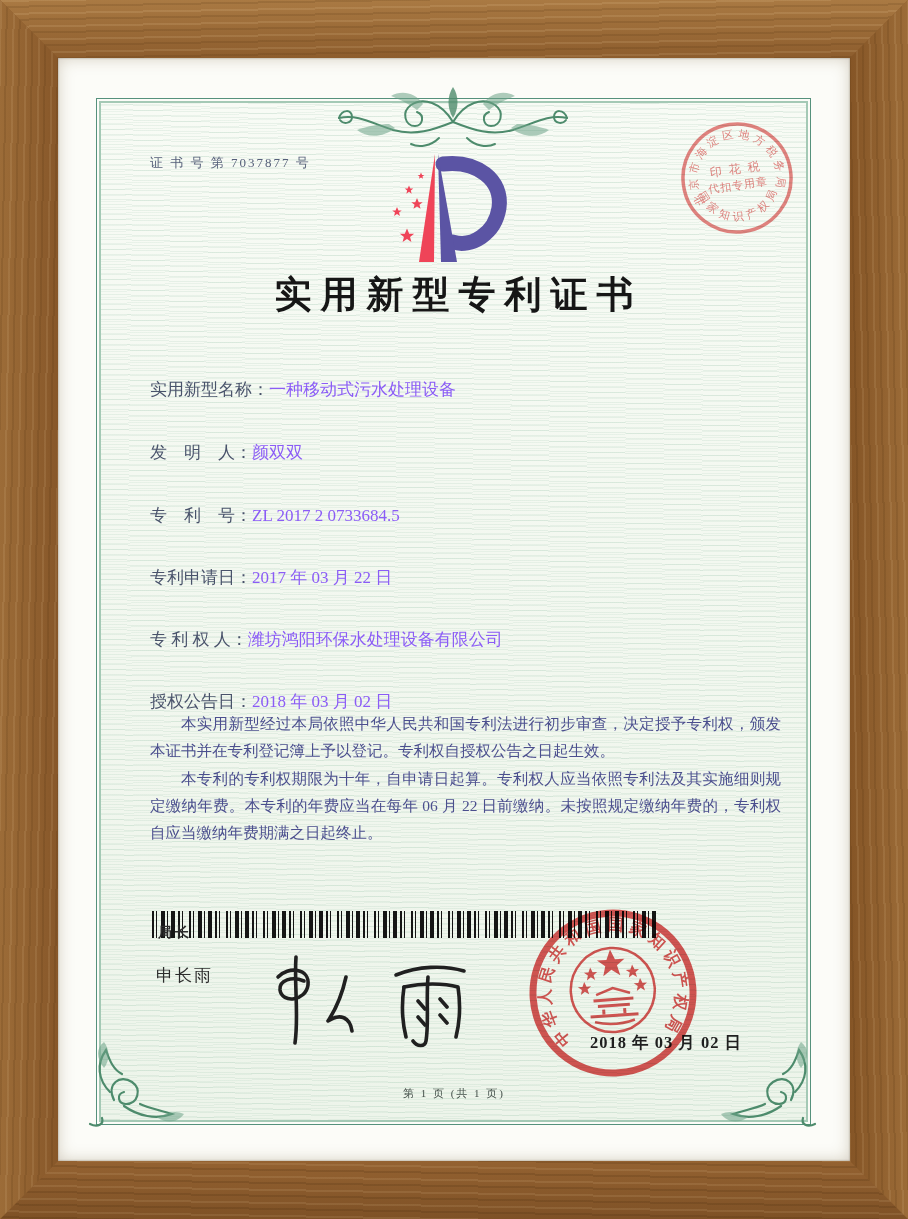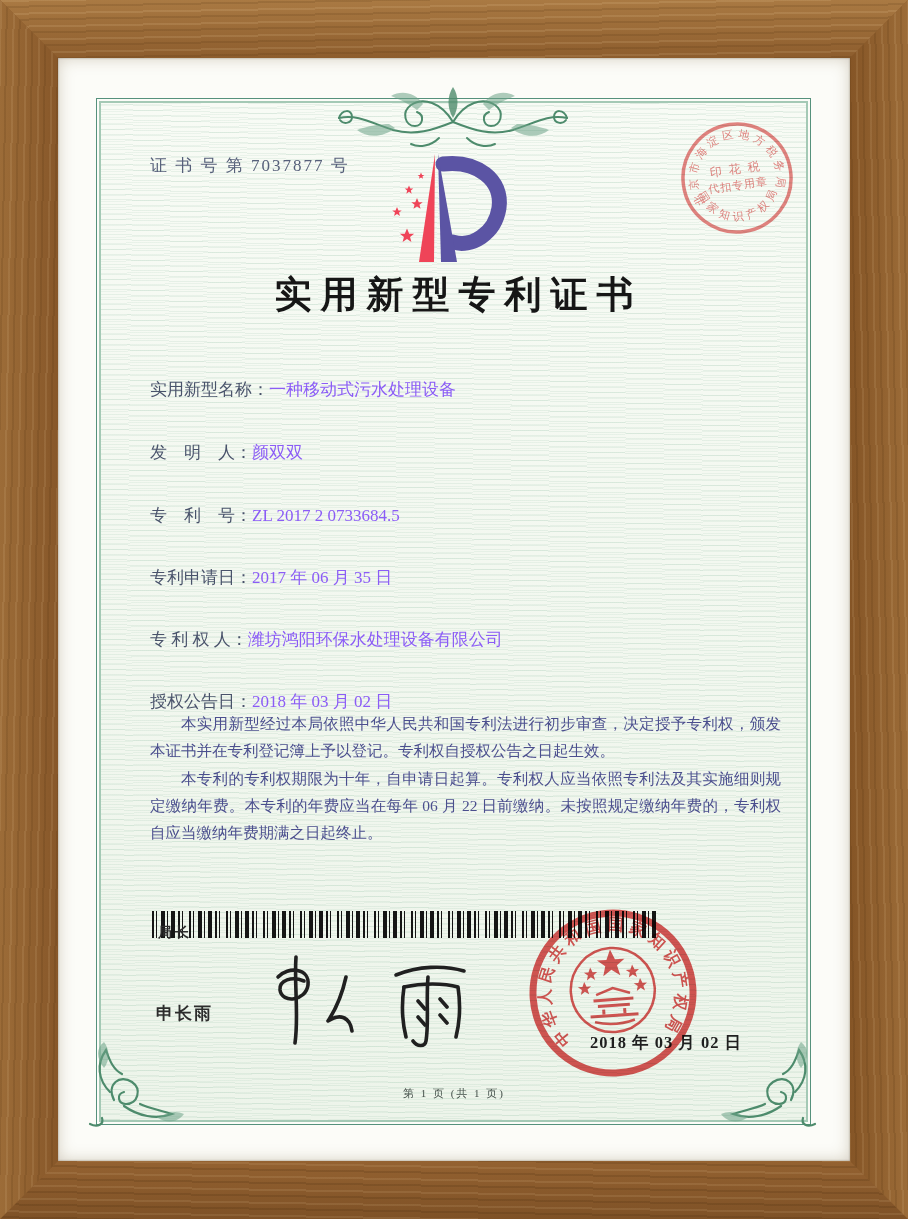--- a/index.html
+++ b/index.html
@@ -36,42 +36,42 @@
     box-shadow:inset 0 0 2px rgba(60,38,12,.5), inset 0 0 16px rgba(92,62,25,.25);}
   
   .gborder{position:absolute;left:38px;top:40px;width:713px;height:1025px;border:1px solid #55917c;}
   .gborder-inner{position:absolute;inset:2px;border:2px solid #a4c9b5;
     background:
       repeating-linear-gradient(1.5deg,rgba(125,180,150,.14) 0 1px,rgba(0,0,0,0) 1px 5px),
       repeating-linear-gradient(-1.5deg,rgba(125,180,150,.11) 0 1px,rgba(0,0,0,0) 1px 6px),
       linear-gradient(180deg,#f8fbf5,#edf4ea);}
   .orn{position:absolute;}
   
-  .cert-no{position:absolute;left:92px;top:96px;font-size:17px;letter-spacing:2px;color:#56607a;}
+  .cert-no{position:absolute;left:92px;top:96px;font-size:13px;letter-spacing:2px;color:#56607a;}
   .logo{position:absolute;left:327px;top:92px;}
   .title{position:absolute;left:0;top:212px;width:100%;text-align:center;
     font-size:37px;font-weight:bold;color:#161616;letter-spacing:9px;text-indent:9px;}
   .frow{position:absolute;left:92px;font-size:17px;white-space:nowrap;}
   .frow .lab{color:#49536b;}
   .frow .val{color:#8b5cf6;}
   .r0{top:320px}.r1{top:383px}.r2{top:446px}.r3{top:508px}.r4{top:570px}.r5{top:632px}
   .body-text{position:absolute;left:92px;top:652px;width:640px;}
   .body-text p{margin:0 9px 1px 0;font-size:15.5px;line-height:27px;color:#4b4f8e;
     text-align:justify;text-indent:2em;}
   .barcode{position:absolute;left:94px;top:853px;width:506px;height:27px;
     background:repeating-linear-gradient(90deg,
       #151515 0 2px,rgba(0,0,0,0) 2px 4px,
       #151515 4px 5px,rgba(0,0,0,0) 5px 9px,
       #151515 9px 13px,rgba(0,0,0,0) 13px 15px,
       #151515 15px 16px,rgba(0,0,0,0) 16px 19px,
       #151515 19px 23px,rgba(0,0,0,0) 23px 26px,
       #151515 26px 28px,rgba(0,0,0,0) 28px 30px,
       #151515 30px 31px,rgba(0,0,0,0) 31px 37px);}
   .signer-title{position:absolute;left:100px;top:866px;font-size:14px;font-weight:bold;color:#2c2c2c;letter-spacing:3px;}
-  .signer-name{position:absolute;left:98px;top:944px;font-size:17px;font-weight:bold;color:#2c2c2c;letter-spacing:2px;}
+  .signer-name{position:absolute;left:98px;top:906px;font-size:17px;font-weight:normal;color:#2c2c2c;letter-spacing:2px;}
   .signature{position:absolute;left:200px;top:885px;}
   .seal-date{position:absolute;left:488px;top:974px;width:240px;font-size:16.5px;font-weight:bold;
     color:#1f1f1f;letter-spacing:1px;text-align:center;}
   .seal{position:absolute;left:450px;top:830px;mix-blend-mode:multiply;}
   .stamp{position:absolute;left:614px;top:55px;mix-blend-mode:multiply;}
   .footer{position:absolute;left:0;top:1028px;width:100%;text-align:center;
     font-size:11px;color:#44504a;letter-spacing:2px;}
 </style>
 </head>
 <body>
@@ -146,21 +146,21 @@
   <div class="frow r0">
     <span class="lab">实用新型名称：</span><span class="val">一种移动式污水处理设备</span>
   </div>
   <div class="frow r1">
     <span class="lab">发　明　人：</span><span class="val">颜双双</span>
   </div>
   <div class="frow r2">
     <span class="lab">专　利　号：</span><span class="val">ZL 2017 2 0733684.5</span>
   </div>
   <div class="frow r3">
-    <span class="lab">专利申请日：</span><span class="val">2017 年 06 月 35 日</span>
+    <span class="lab">专利申请日：</span><span class="val">2017 年 03 月 22 日</span>
   </div>
   <div class="frow r4">
     <span class="lab">专 利 权 人：</span><span class="val">潍坊鸿阳环保水处理设备有限公司</span>
   </div>
   <div class="frow r5">
     <span class="lab">授权公告日：</span><span class="val">2018 年 03 月 02 日</span>
   </div>
 
   <div class="body-text">
     <p>本实用新型经过本局依照中华人民共和国专利法进行初步审查，决定授予专利权，颁发本证书并在专利登记簿上予以登记。专利权自授权公告之日起生效。</p>

